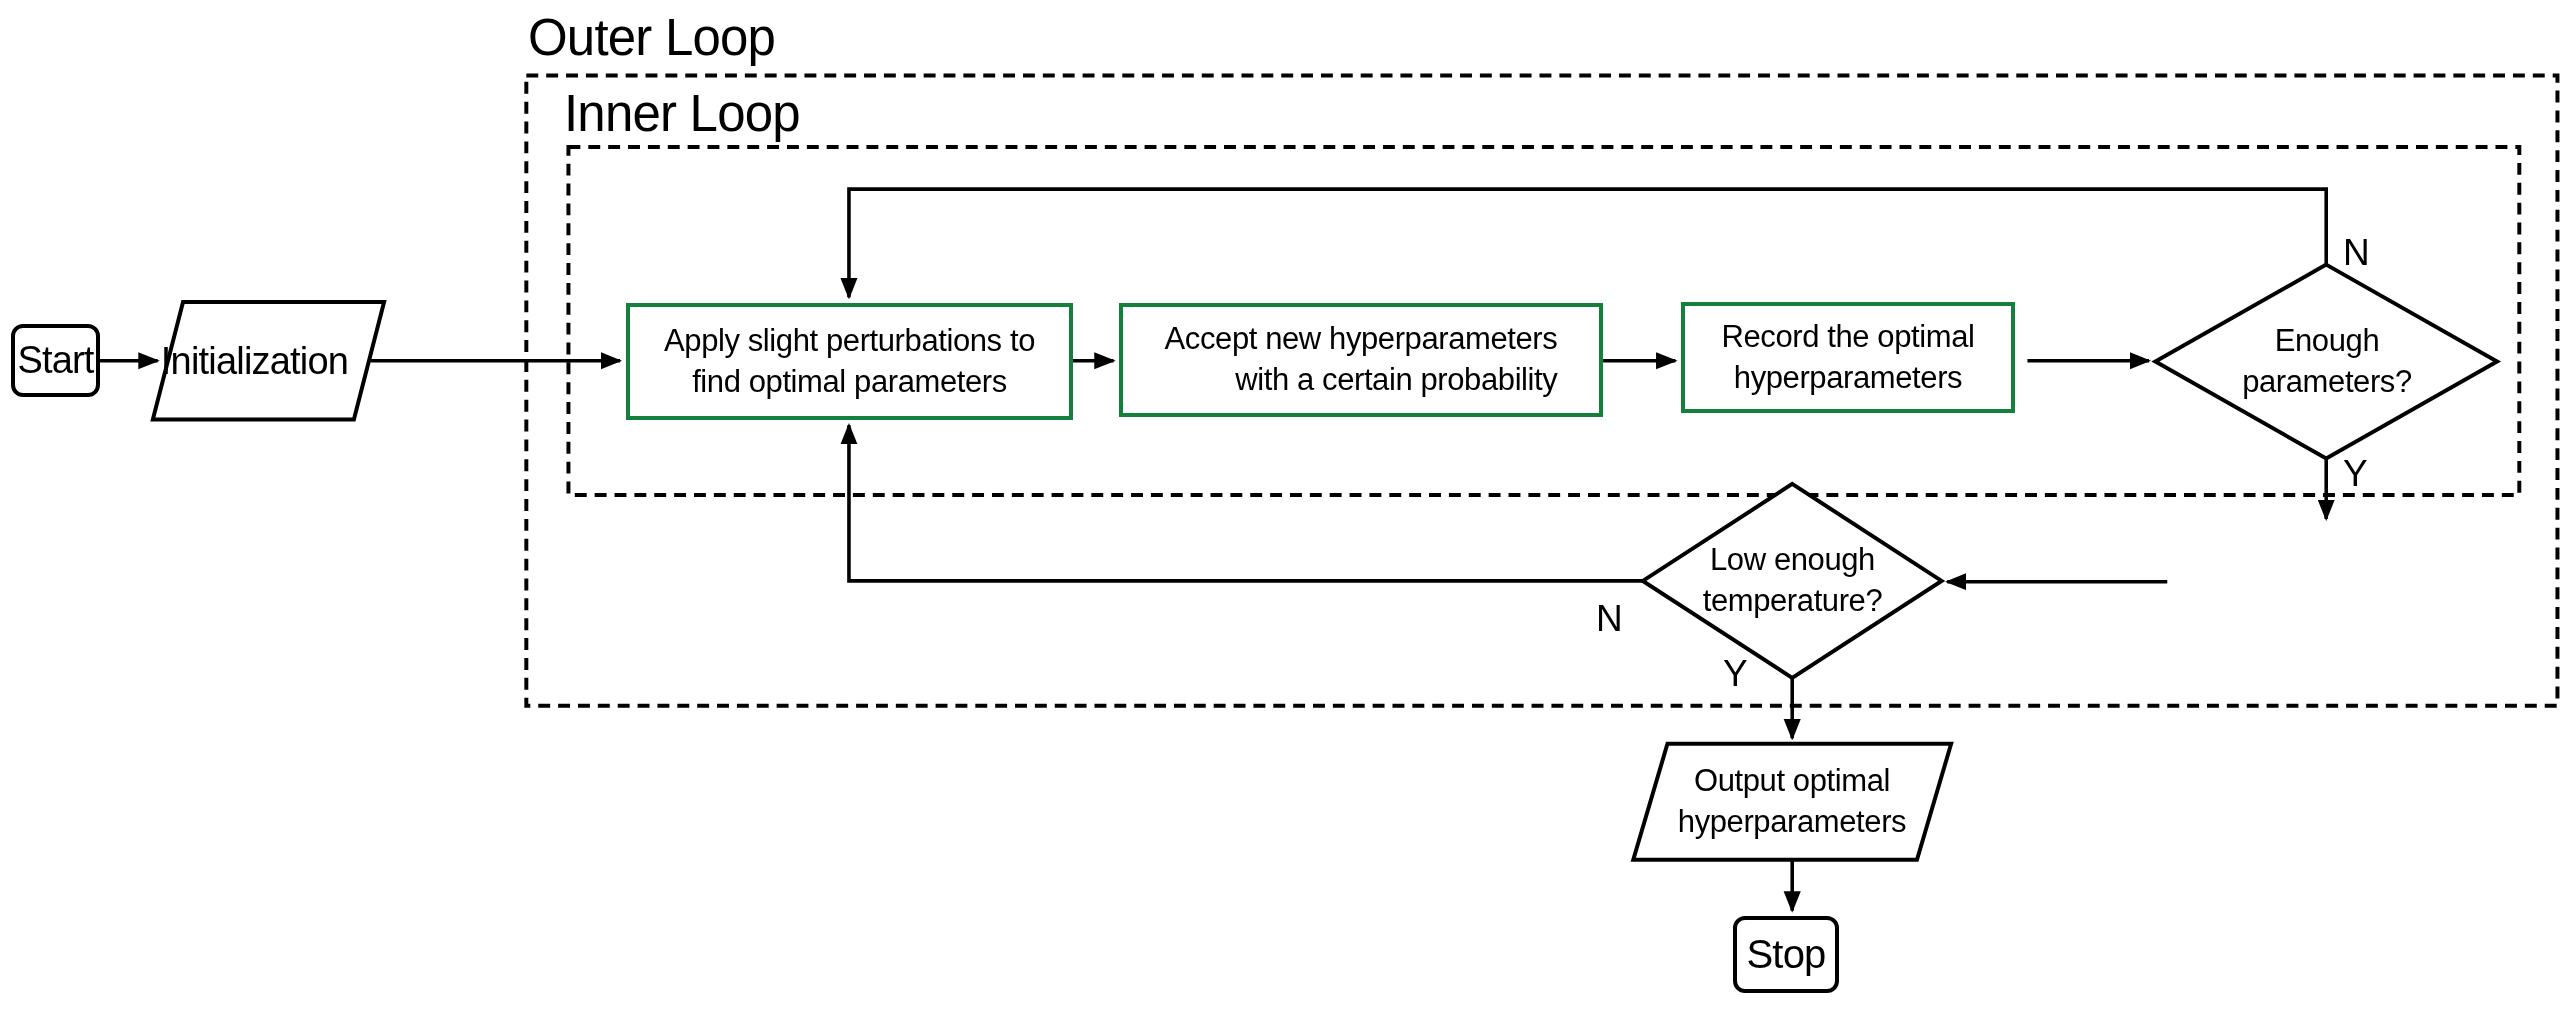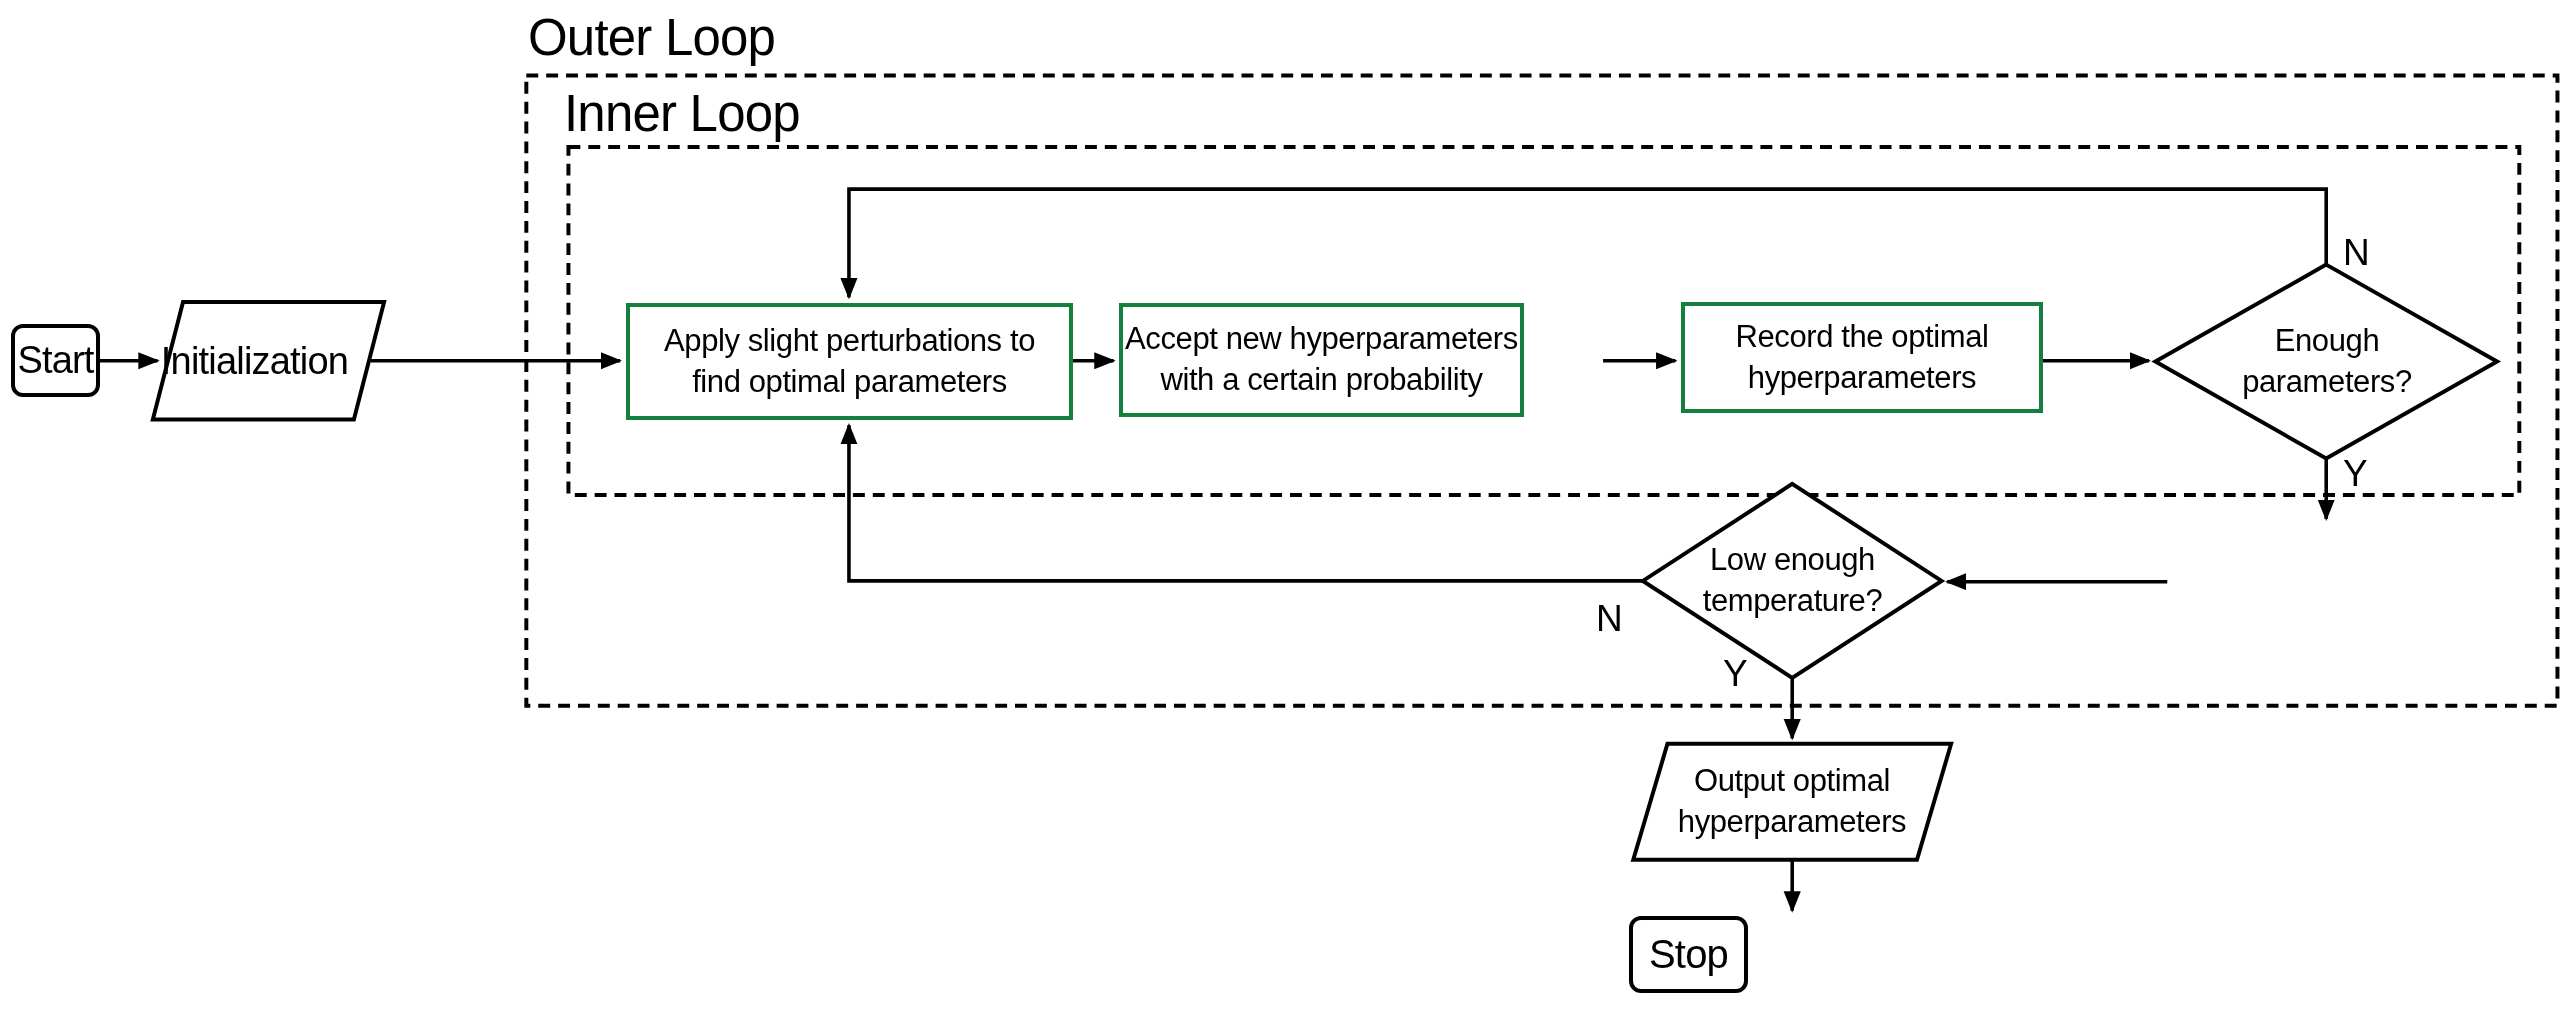--- a/index.html
+++ b/index.html
@@ -103,41 +103,41 @@
 
     <line x1="2255" y1="1082" x2="2255" y2="1146" stroke="#000" stroke-width="4.5" marker-end="url(#arrow)"></line>
   </svg>
 
   <div class="abs heading" style="left:528px; top:8px;">Outer Loop</div>
   <div class="abs heading" style="left:564px; top:84px;">Inner Loop</div>
 
   <div class="abs node terminal" style="left:11px; top:324px; width:89px; height:73px;">
     <span>Start</span>
   </div>
-  <div class="abs node terminal" style="left:1629px; top:916px; width:119px; height:77px; font-size:40px;">
+  <div class="abs node terminal" style="left:1733px; top:916px; width:106px; height:77px; font-size:40px;">
     <span>Stop</span>
   </div>
 
   <div class="abs shape-label io-big" style="left:139px; top:302px; width:231px; height:118px;align-items:center;">
     <span>Initialization</span>
   </div>
   <div class="abs shape-label" style="left:1633px; top:744px; width:318px; height:116px;">
     <span>Output optimal
 hyperparameters</span>
   </div>
 
   <div class="abs node process" style="left:626px; top:303px; width:447px; height:117px;">
     <span>Apply slight perturbations to
 find optimal parameters</span>
   </div>
-  <div class="abs node process" style="left:1119px; top:303px; width:405px; height:114px;">
+  <div class="abs node process" style="left:1119px; top:303px; width:484px; height:114px;text-align:right;">
     <span>Accept new hyperparameters
 with a certain probability</span>
   </div>
-  <div class="abs node process" style="left:1681px; top:302px; width:362px; height:111px;">
+  <div class="abs node process" style="left:1681px; top:302px; width:334px; height:111px;">
     <span>Record the optimal
 hyperparameters</span>
   </div>
 
   <div class="abs shape-label" style="left:2156px; top:265px; width:342px; height:194px;">
     <span>Enough
 parameters?</span>
   </div>
   <div class="abs shape-label" style="left:1643px; top:484px; width:299px; height:194px;">
     <span>Low enough

